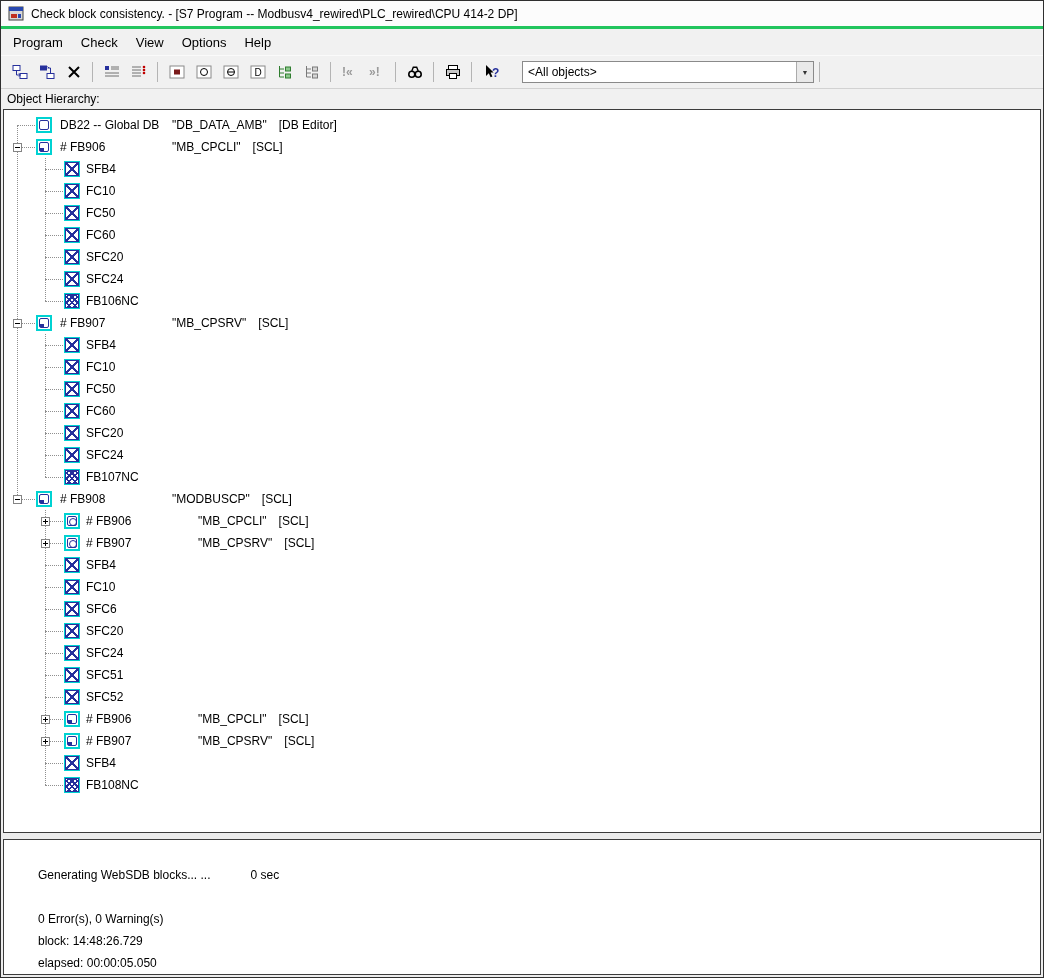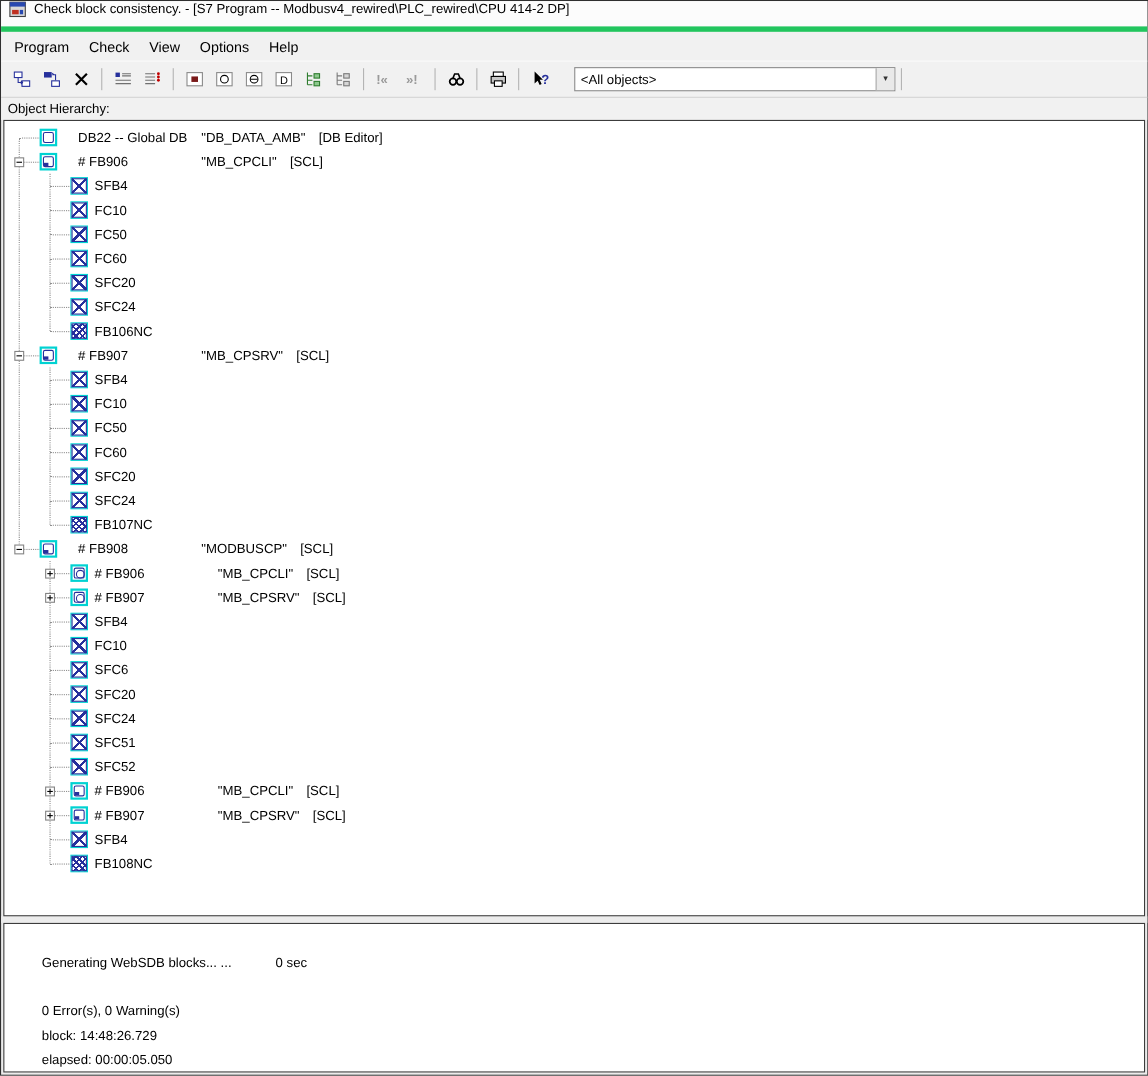--- a/index.html
+++ b/index.html
@@ -1,20 +1,20 @@
 <!DOCTYPE html>
 <html><head>
 <meta charset="utf-8">
 <style>
   *{margin:0;padding:0;box-sizing:border-box}
   html,body{width:1044px;height:978px;overflow:hidden}
   body{font-family:"Liberation Sans",sans-serif;background:#9a9a9a}
   .window{width:1044px;height:978px;display:flex;flex-direction:column;background:#ececec;border:1px solid #2f2f2f}
 
-  .titlebar{height:28px;display:flex;gap:7px;padding:0 7px;background:#fcfcfc;border-bottom:5px solid #22c55e;font-size:12px;color:#000;flex:none}
+  .titlebar{height:28px;display:flex;align-items:center;gap:7px;padding:0 7px;background:#fcfcfc;border-bottom:3px solid #22c55e;font-size:12px;color:#000;flex:none}
   .app-icon{width:16px;height:16px;display:inline-flex;flex:none}
 
   .menubar{height:26px;display:flex;align-items:center;padding:0 3px;background:#f1f1f1;font-size:13px;color:#000;flex:none}
   .menu-item{padding:16px 9px;cursor:default}
 
   .toolbar{height:34px;display:flex;align-items:center;padding:0 5px;background:#f1f1f1;border-top:1px solid #fafafa;border-bottom:1px solid #d2d2d2;flex:none}
   .tb-btn{width:25px;height:24px;display:flex;align-items:center;justify-content:center;background:transparent;border:none;margin:0 1px;padding:0}
   .tb-ic{width:16px;height:16px;display:inline-flex}
   .tb-sep{width:1px;height:20px;background:#b4b4b4;margin:0 5px;flex:none}
   .combo{width:292px;height:22px;margin-left:18px;background:#fff;border:1px solid #8a8a8a;display:flex;align-items:center;font-size:12px;flex:none}
@@ -37,21 +37,21 @@
   .lvl0 .t-icon{left:32px}.lvl1 .t-icon{left:60px}
   .ti-db,.ti-fb,.ti-call{border:2px solid #00d2d2}
   .ti-x,.ti-nc{border:1px solid #00d2d2}
   .ti-db::before,.ti-fb::before,.ti-call::before{content:"";position:absolute;inset:1px;border:1px solid #26309c;border-radius:2px}
   .ti-fb::after{content:"";position:absolute;left:2px;bottom:2px;width:4px;height:3px;background:#26309c}
   .ti-call::after{content:"";position:absolute;left:3px;top:3px;width:6px;height:6px;border:1px solid #26309c;border-radius:50%}
   .ti-x{background-image:linear-gradient(45deg,transparent calc(50% - 1px),#26309c calc(50% - 1px),#26309c calc(50% + 1px),transparent calc(50% + 1px)),linear-gradient(-45deg,transparent calc(50% - 1px),#26309c calc(50% - 1px),#26309c calc(50% + 1px),transparent calc(50% + 1px))}
   .ti-x::before,.ti-nc::before{content:"";position:absolute;inset:0;border:1px solid #26309c}
   .ti-nc{background-image:repeating-linear-gradient(45deg,#26309c 0 1.5px,transparent 1.5px 4px),repeating-linear-gradient(-45deg,#26309c 0 1.5px,transparent 1.5px 4px)}
   .t-cells{position:absolute;top:0;height:22px;display:flex;align-items:center;white-space:nowrap}
-  .lvl0 .t-cells{left:67px}.lvl1 .t-cells{left:82px}
+  .lvl0 .t-cells{left:56px}.lvl1 .t-cells{left:82px}
   .t-label{min-width:112px;padding-right:8px}
   .t-name{padding-right:12px}
 
   .splitter{height:6px;background:#ececec;flex:none}
   .output{flex:1;margin:0 2px 2px;background:#fff;border:1px solid #3c3c3c;font-size:12px;color:#000;padding:28px 8px 0 34px;overflow:hidden}
   .out-line{height:22px;display:flex;align-items:flex-start;white-space:pre}
   .out-time{margin-left:40px}
 </style>
 </head>
 <body>

